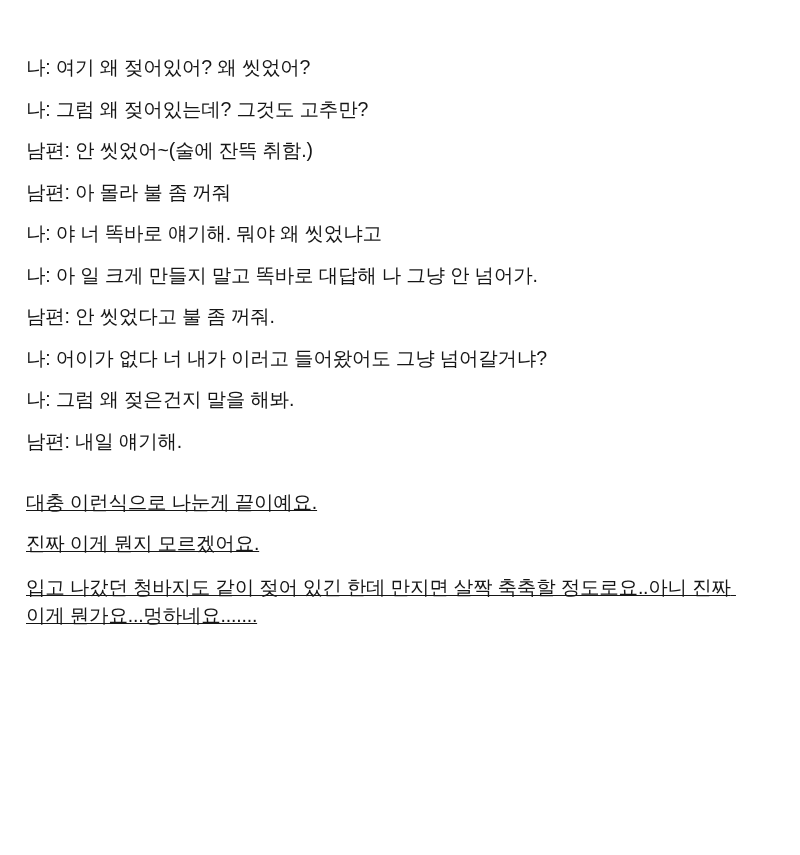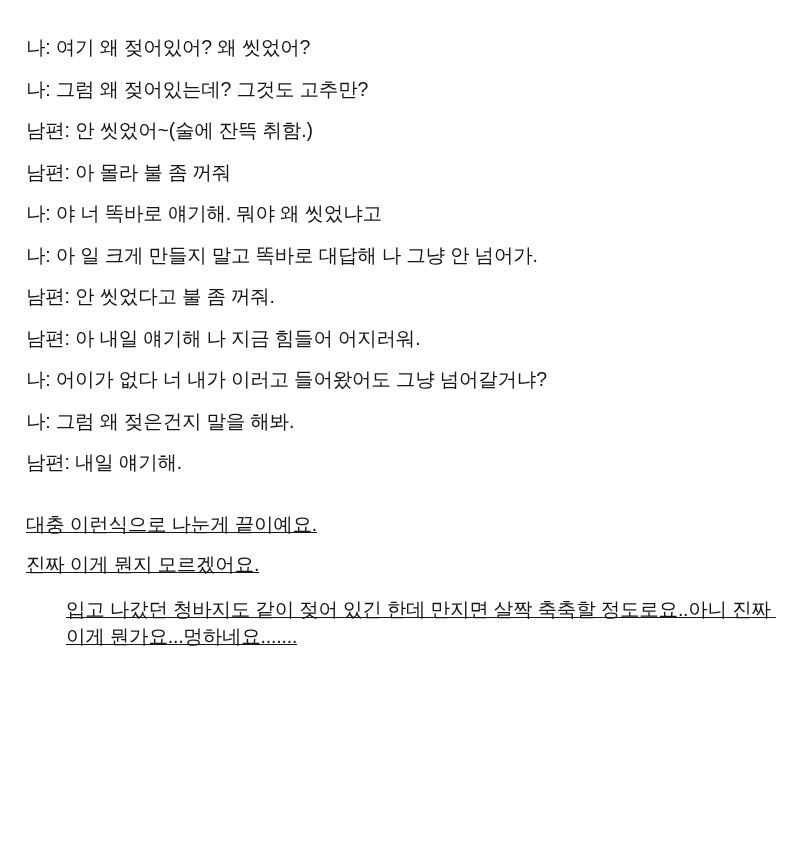--- a/index.html
+++ b/index.html
@@ -12,21 +12,21 @@
     height: 855px;
     background: #ffffff;
     font-family: "Liberation Sans", "DejaVu Sans", sans-serif;
     color: #1a1a1a;
     overflow: hidden;
   }
   .page {
     box-sizing: border-box;
     width: 800px;
     height: 855px;
-    padding: 38px 26px 20px 26px;
+    padding: 58px 26px 20px 26px;
     background: #ffffff;
   }
   .dialogue {
     display: block;
   }
   .line {
     font-size: 19.5px;
     line-height: 1.0;
     letter-spacing: -0.2px;
     color: #161616;
@@ -43,37 +43,35 @@
   .closing {
     display: block;
   }
   .closing .line {
     margin-bottom: 21px;
     text-decoration: underline;
   }
   .closing .line.wrap {
     line-height: 1.42;
     margin-bottom: 0;
-    margin-left: 40px;
   }
 </style>
 </head>
 <body>
 
 <div class="page">
 
   <div class="dialogue">
     <p class="line">나: 여기 왜 젖어있어? 왜 씻었어?</p>
     <p class="line">나: 그럼 왜 젖어있는데? 그것도 고추만?</p>
     <p class="line">남편: 안 씻었어~(술에 잔뜩 취함.)</p>
     <p class="line">남편: 아 몰라 불 좀 꺼줘</p>
     <p class="line">나: 야 너 똑바로 얘기해. 뭐야 왜 씻었냐고</p>
     <p class="line">나: 아 일 크게 만들지 말고 똑바로 대답해 나 그냥 안 넘어가.</p>
     <p class="line">남편: 안 씻었다고 불 좀 꺼줘.</p>
-    <p class="line">남편: 아 내일 얘기해 나 지금 힘들어 어지러워.</p>
     <p class="line">나: 어이가 없다 너 내가 이러고 들어왔어도 그냥 넘어갈거냐?</p>
     <p class="line">나: 그럼 왜 젖은건지 말을 해봐.</p>
     <p class="line">남편: 내일 얘기해.</p>
   </div>
 
   <div class="gap"></div>
 
   <div class="closing">
     <p class="line">대충 이런식으로 나눈게 끝이예요.</p>
     <p class="line">진짜 이게 뭔지 모르겠어요.</p>

